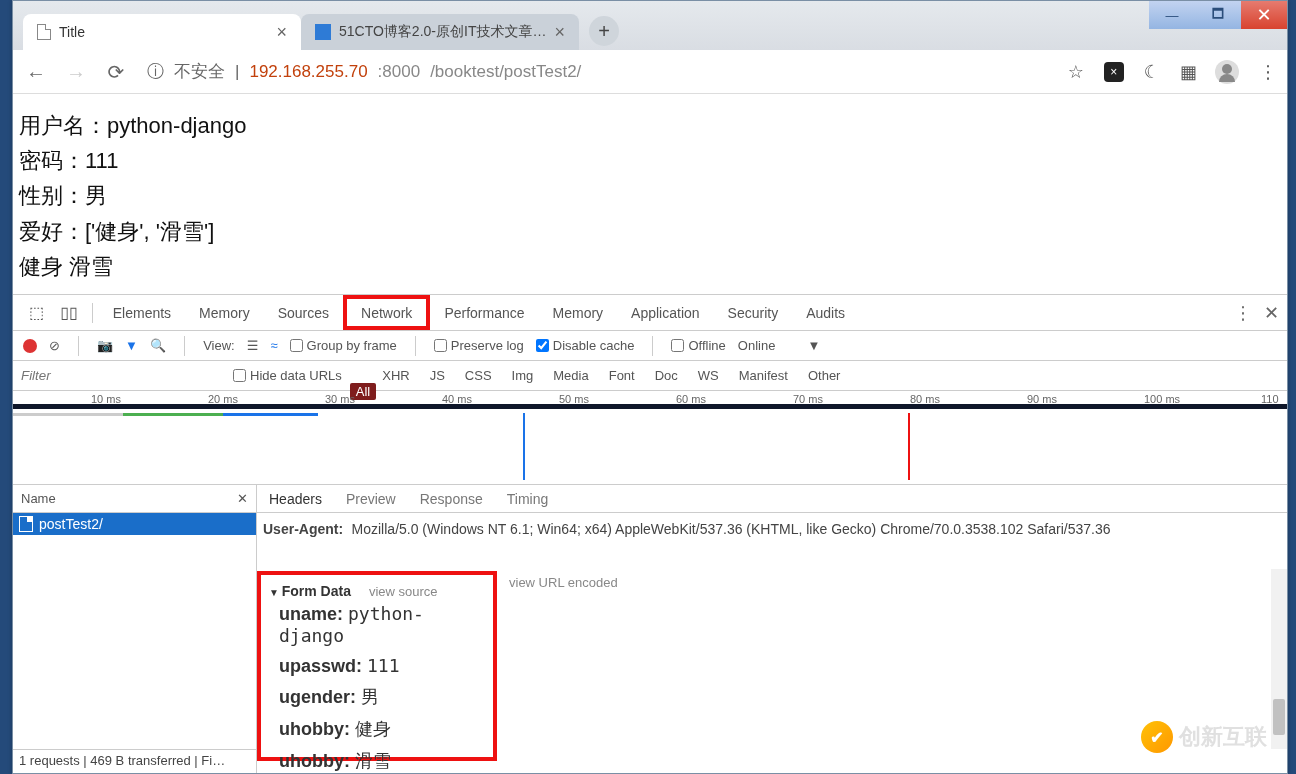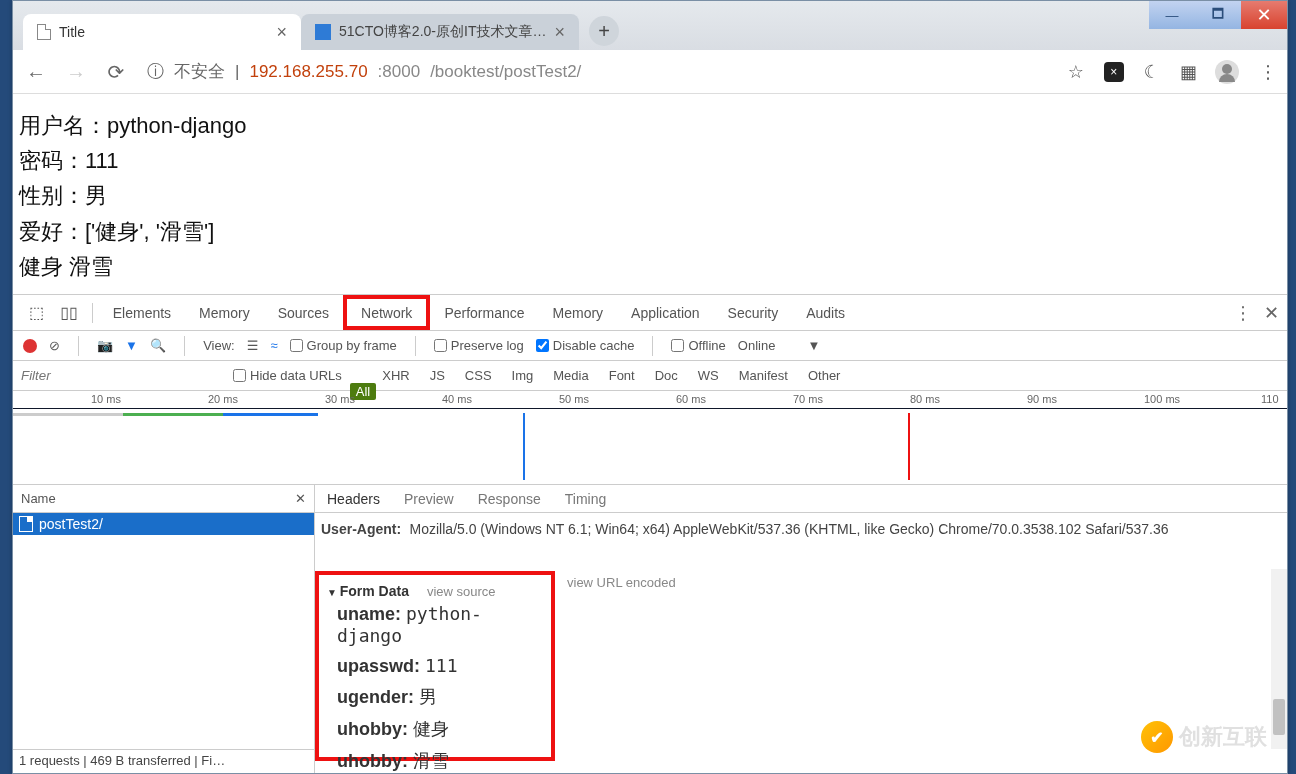--- a/index.html
+++ b/index.html
@@ -40,30 +40,30 @@
 .dt-toolbar { height: 30px; display: flex; align-items: center; padding: 0 10px; gap: 12px; font-size: 13px; color: #555; border-bottom: 1px solid #ccc; }
 .rec { width: 14px; height: 14px; background: #d33; border-radius: 50%; }
 .tb-icon { color: #555; }
 .funnel { color: #1a73e8; }
 .cb { display:flex; align-items:center; gap:4px; }
 .cb input { width:13px; height:13px; }
 
 .dt-filter { height: 30px; display: flex; align-items: center; border-bottom: 1px solid #ccc; font-size: 13px; color: #555; }
 .filter-input { width: 220px; padding: 0 8px; height: 100%; border: none; outline: none; color: #888; font-style: italic; }
 .filter-types { display: flex; align-items: center; gap: 20px; padding-left: 6px; }
-.ft-all { background: #4d7c0f; color: #fff; padding: 1px 6px; border-radius: 2px; font-style: normal; margin-top: 32px; }
-
-.timeline-hdr { height: 18px; display: flex; font-size: 11px; color: #666; border-bottom: 1px solid #0f172a; position: relative; }
+.ft-all { background: #7f1d1d; color: #fff; padding: 1px 6px; border-radius: 2px; font-style: normal; margin-top: 32px; }
+
+.timeline-hdr { height: 18px; display: flex; font-size: 11px; color: #666; border-bottom: 5px solid #0f172a; position: relative; }
 .tl-tick { position: absolute; top: 2px; }
 .timeline-body { height: 76px; border-bottom: 1px solid #ccc; position: relative; background: #fff; }
 .tl-bar { position: absolute; height: 3px; top: 4px; }
 .tl-line { position: absolute; top: 4px; bottom: 4px; width: 2px; }
 
 .split { flex: 1; display: flex; }
-.req-list { width: 302px; border-right: 1px solid #ccc; display: flex; flex-direction: column; }
+.req-list { width: 244px; border-right: 1px solid #ccc; display: flex; flex-direction: column; }
 .req-hdr { height: 28px; display: flex; align-items: center; justify-content: space-between; padding: 0 8px; border-bottom: 1px solid #ccc; font-size: 13px; color: #555; }
 .req-item { height: 22px; display: flex; align-items: center; gap: 6px; padding: 0 6px; background: #1a6ec9; color: #fff; font-size: 14px; }
 .spacer { flex: 1; }
 .req-status { height: 24px; border-top: 1px solid #ccc; font-size: 13px; color: #444; padding: 3px 6px; overflow: hidden; white-space: nowrap; }
 
 .detail { flex: 1; display: flex; flex-direction: column; position: relative; justify-content: flex-end; }
 .detail-tabs { height: 28px; display: flex; align-items: center; padding: 0 12px; gap: 24px; font-size: 14px; color: #777; border-bottom: 1px solid #ccc; }
 .detail-tabs .active { color: #333; font-weight: 500; }
 .detail-body { flex: 1; overflow: auto; font-size: 13px; color: #444; position: relative; }
 .ua { padding: 6px 6px; font-family: Consolas, monospace; font-size: 14px; line-height: 1.5; }

